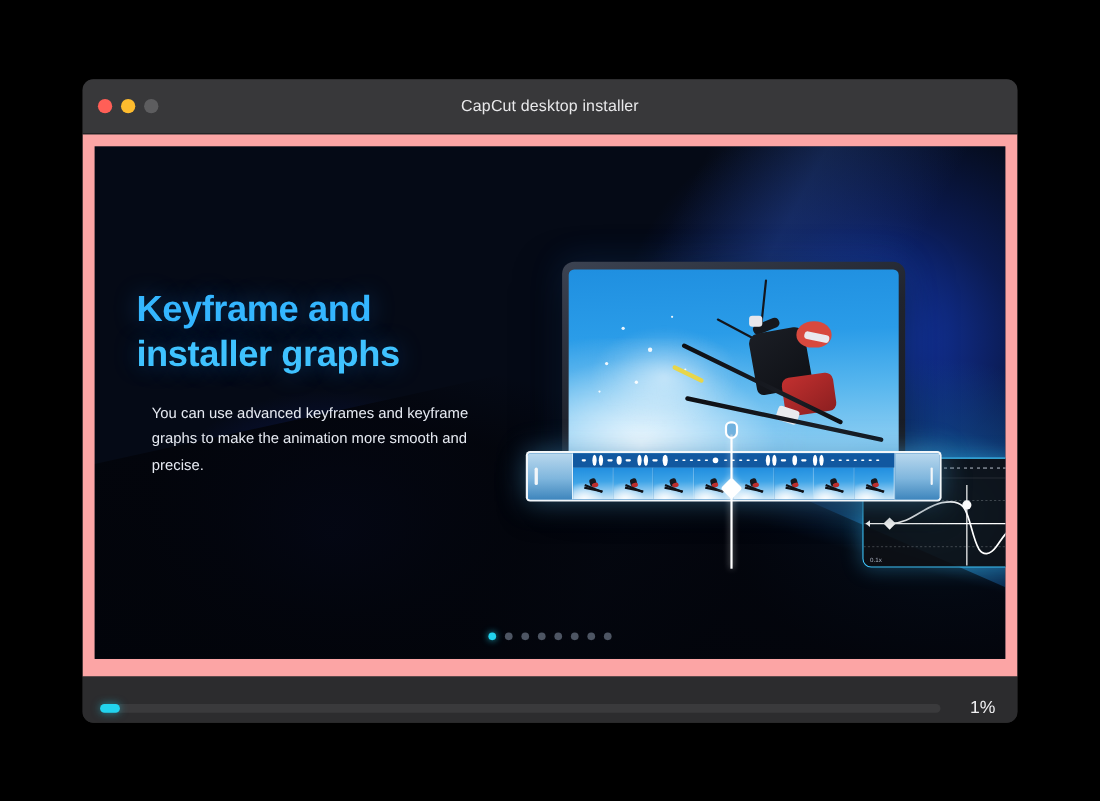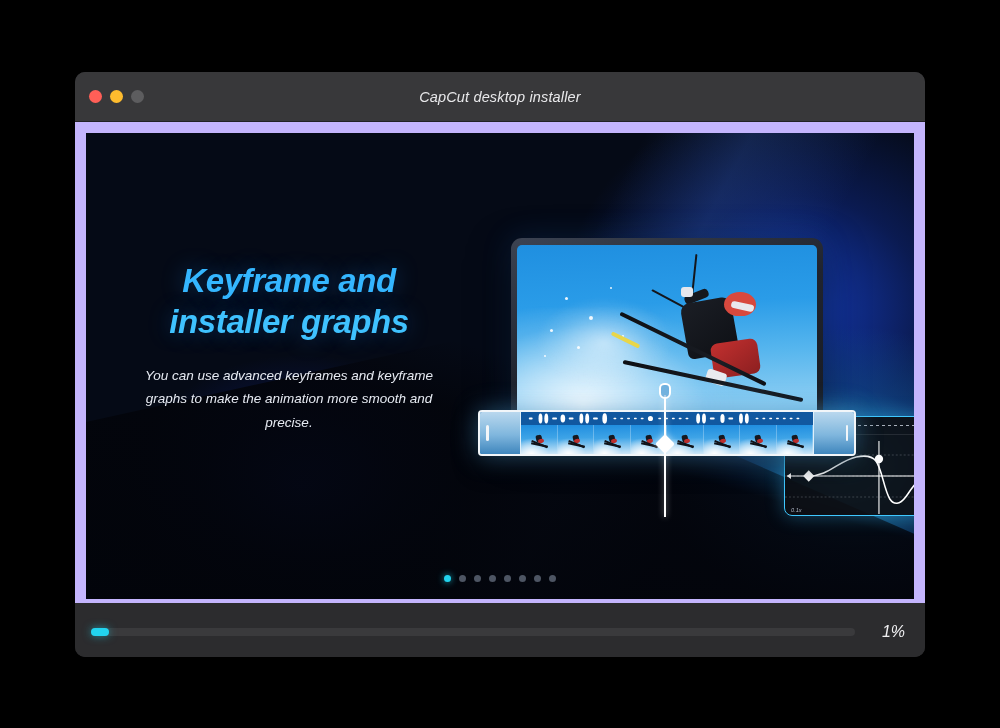--- a/index.html
+++ b/index.html
@@ -25,21 +25,20 @@
     left: 75px;
     top: 72px;
     width: 850px;
     height: 585px;
     background: #2c2c2e;
     border-radius: 10px;
     box-shadow: 0 14px 48px rgba(0,0,0,0.75);
     overflow: hidden;
     display: flex;
     flex-direction: column;
-    font-style: italic;
   }
 
   
   #titlebar {
     position: relative;
     height: 49px;
     flex: 0 0 49px;
     background: #38383a;
     border-bottom: 1px solid #222224;
     display: flex;
@@ -67,24 +66,23 @@
     text-align: center;
     color: #e8e8ea;
     font-size: 14.5px;
     letter-spacing: 0.15px;
     pointer-events: none;
   }
 
   
   #content-wrap {
     flex: 1 1 auto;
-    padding: 11px 11px 4px 11px;
+    padding: 11px 11px 16px 11px;
     box-sizing: border-box;
-    background: #c4b5fd;
-    text-align: center;
+    background: #fca5a5;
   }
 
   #slide {
     position: relative;
     width: 100%;
     height: 466px;
     background: #050a16;
     overflow: hidden;
   }
 
@@ -126,21 +124,21 @@
     font-weight: bold;
     letter-spacing: -0.4px;
     margin: 0 0 22px 0;
     text-shadow: 0 0 22px rgba(40,150,255,0.35);
   }
   #headline .l2 { color: #3fc2ff; display: block; }
   #subcopy {
     color: #e6eaf2;
     font-size: 13.5px;
     line-height: 1.72;
-    margin: 0;
+    margin: 14px;
   }
 
   
   #device {
     position: absolute;
     left: 425px;
     top: 105px;
     width: 312px;
     height: 190px;
     background: linear-gradient(160deg,#3c4352 0%, #20242e 48%, #171a22 100%);

